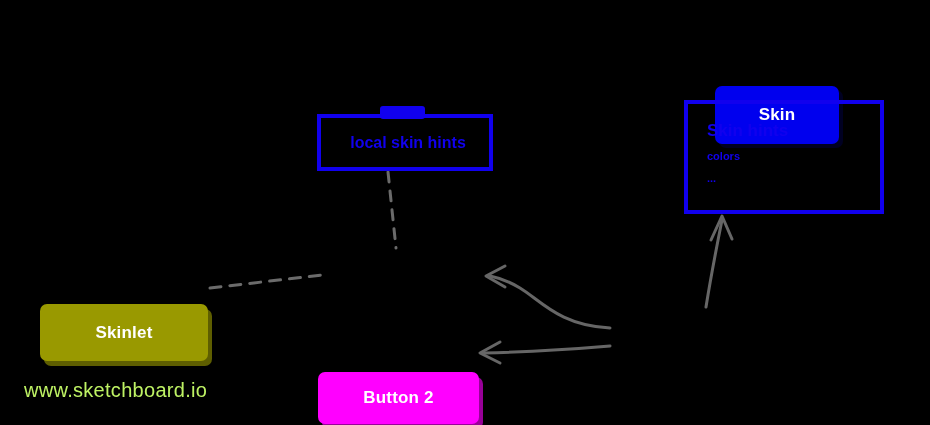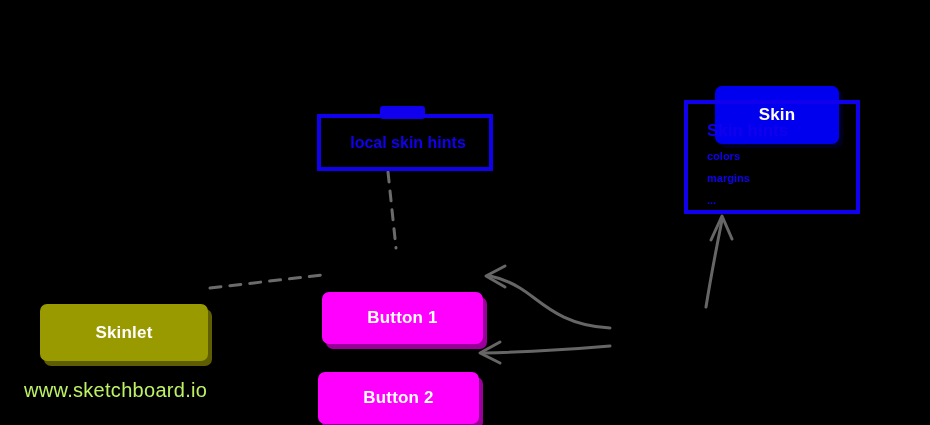--- a/index.html
+++ b/index.html
@@ -87,21 +87,21 @@
     white-space: nowrap;
   }
   #local-skin-hints-tab {
     position: absolute;
     left: 380px; top: 106px; width: 45px; height: 13px;
     background: #1100ee;
     border-radius: 3px;
   }
 
   #node-skin-hints {
-    left: 684px; top: 100px; width: 176px; height: 114px;
+    left: 684px; top: 100px; width: 200px; height: 114px;
     display: block;
     padding: 18px 8px 0 19px;
   }
   #skin-hints-title {
     color: #1100ee;
     font-weight: bold;
     font-size: 17px;
     line-height: 1;
     margin-bottom: 12px;
   }
@@ -152,36 +152,32 @@
     <path d="M 388 172 L 396 248" fill="none" stroke="#6b6b6b" stroke-width="3" stroke-linecap="round" stroke-dasharray="10 9"></path>
   </svg>
 
   <div class="node filled" id="node-skin">
     <span class="node-label">Skin</span>
   </div>
 
   <div class="node outlined" id="node-skin-hints">
     <div id="skin-hints-title">Skin hints</div>
     <div class="hint-item">colors</div>
-    <div class="hint-item">margins</div>
     <div class="hint-item">...</div>
   </div>
 
   <div id="local-skin-hints-tab"></div>
   <div class="node outlined" id="node-local-skin-hints">
     <span class="node-label">local skin hints</span>
   </div>
 
   <div class="node filled" id="node-animator">
     <span class="node-label">Skinlet</span>
   </div>
 
-  <div class="node filled" id="node-button1">
-    <span class="node-label">Button 1</span>
-  </div>
 
   <div class="node filled" id="node-button2">
     <span class="node-label">Button 2</span>
   </div>
 
 
   <div id="watermark">www.sketchboard.io</div>
 
 </div>
 

